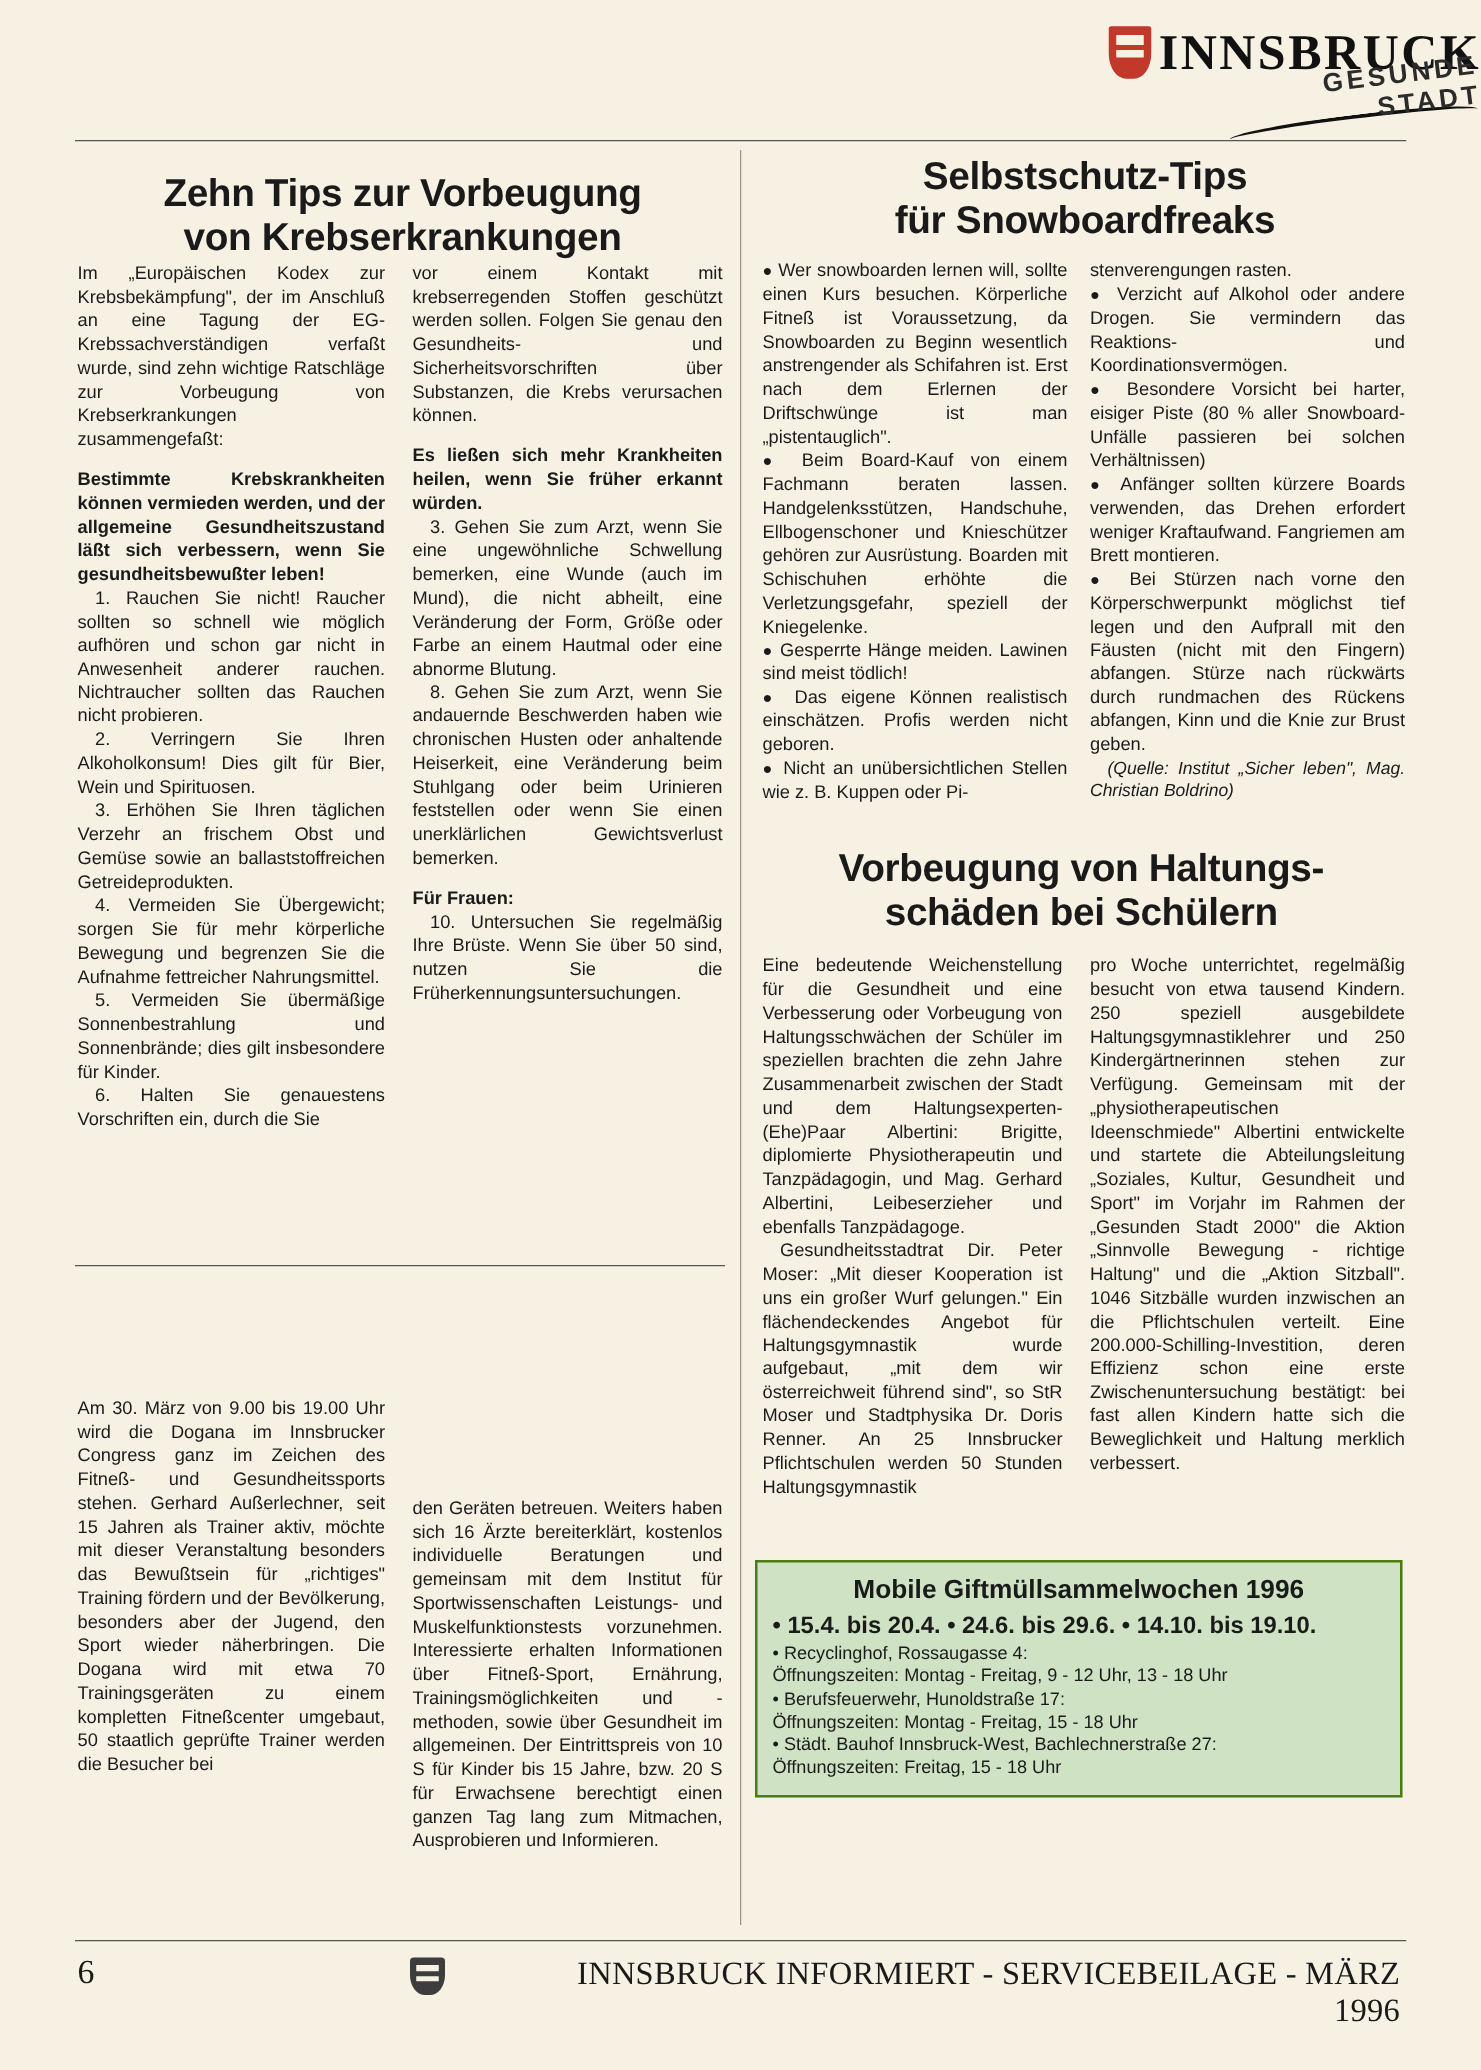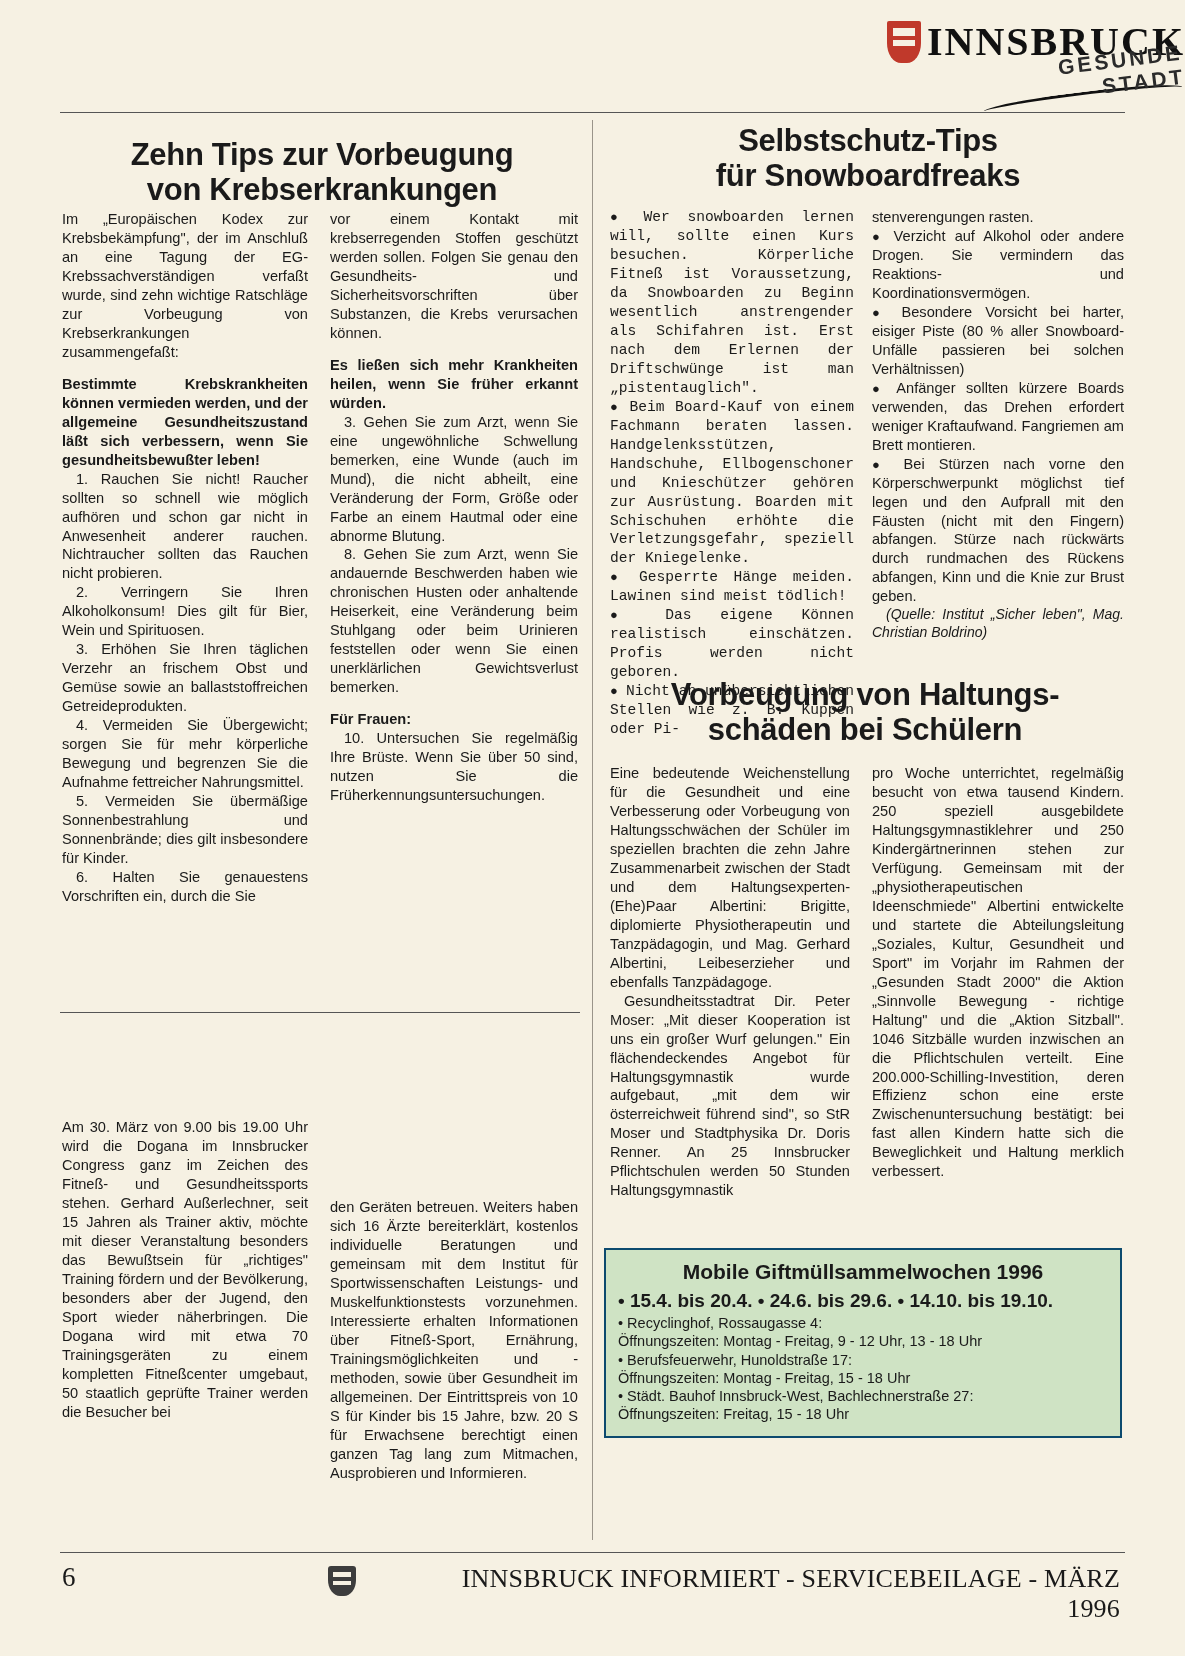--- a/index.html
+++ b/index.html
@@ -150,21 +150,21 @@
     text-indent: 0;
   }
   .gap { height: 13px; }
 
   
   #article-cancer-title { position: absolute; left: 62px; top: 138px; width: 520px; }
   #cancer-col-1 { left: 62px; top: 210px; width: 246px; }
   #cancer-col-2 { left: 330px; top: 210px; width: 248px; }
 
   #article-snow-title { position: absolute; left: 610px; top: 124px; width: 516px; }
-  #snow-col-1 { left: 610px; top: 208px; width: 244px; font-family: Liberation Mono, monospace; }
+  #snow-col-1 { left: 610px; top: 208px; width: 244px; }
   #snow-col-2 { left: 872px; top: 208px; width: 252px; }
 
   #article-haltung-title { position: absolute; left: 604px; top: 678px; width: 522px; }
   #haltung-col-1 { left: 610px; top: 764px; width: 240px; }
   #haltung-col-2 { left: 872px; top: 764px; width: 252px; }
 
   #article-fitness-title { position: absolute; left: 62px; top: 1032px; width: 520px; }
   #fitness-col-1 { left: 62px; top: 1118px; width: 246px; }
   #fitness-col-2 { left: 330px; top: 1182px; width: 248px; margin-top: 16px; }
 
@@ -175,21 +175,21 @@
     text-indent: 0;
   }
 
   
   .infobox {
     position: absolute;
     left: 604px;
     top: 1248px;
     width: 518px;
     background: #cfe3c4;
-    border: 2px solid #0c4a6e;
+    border: 2px solid #4d7c0f;
     padding: 10px 12px 12px 12px;
     box-sizing: border-box;
   }
   .infobox h2 {
     margin: 0 0 6px 0;
     font-size: 21px;
     font-weight: bold;
     text-align: center;
     font-family: "Liberation Sans", sans-serif;
   }

